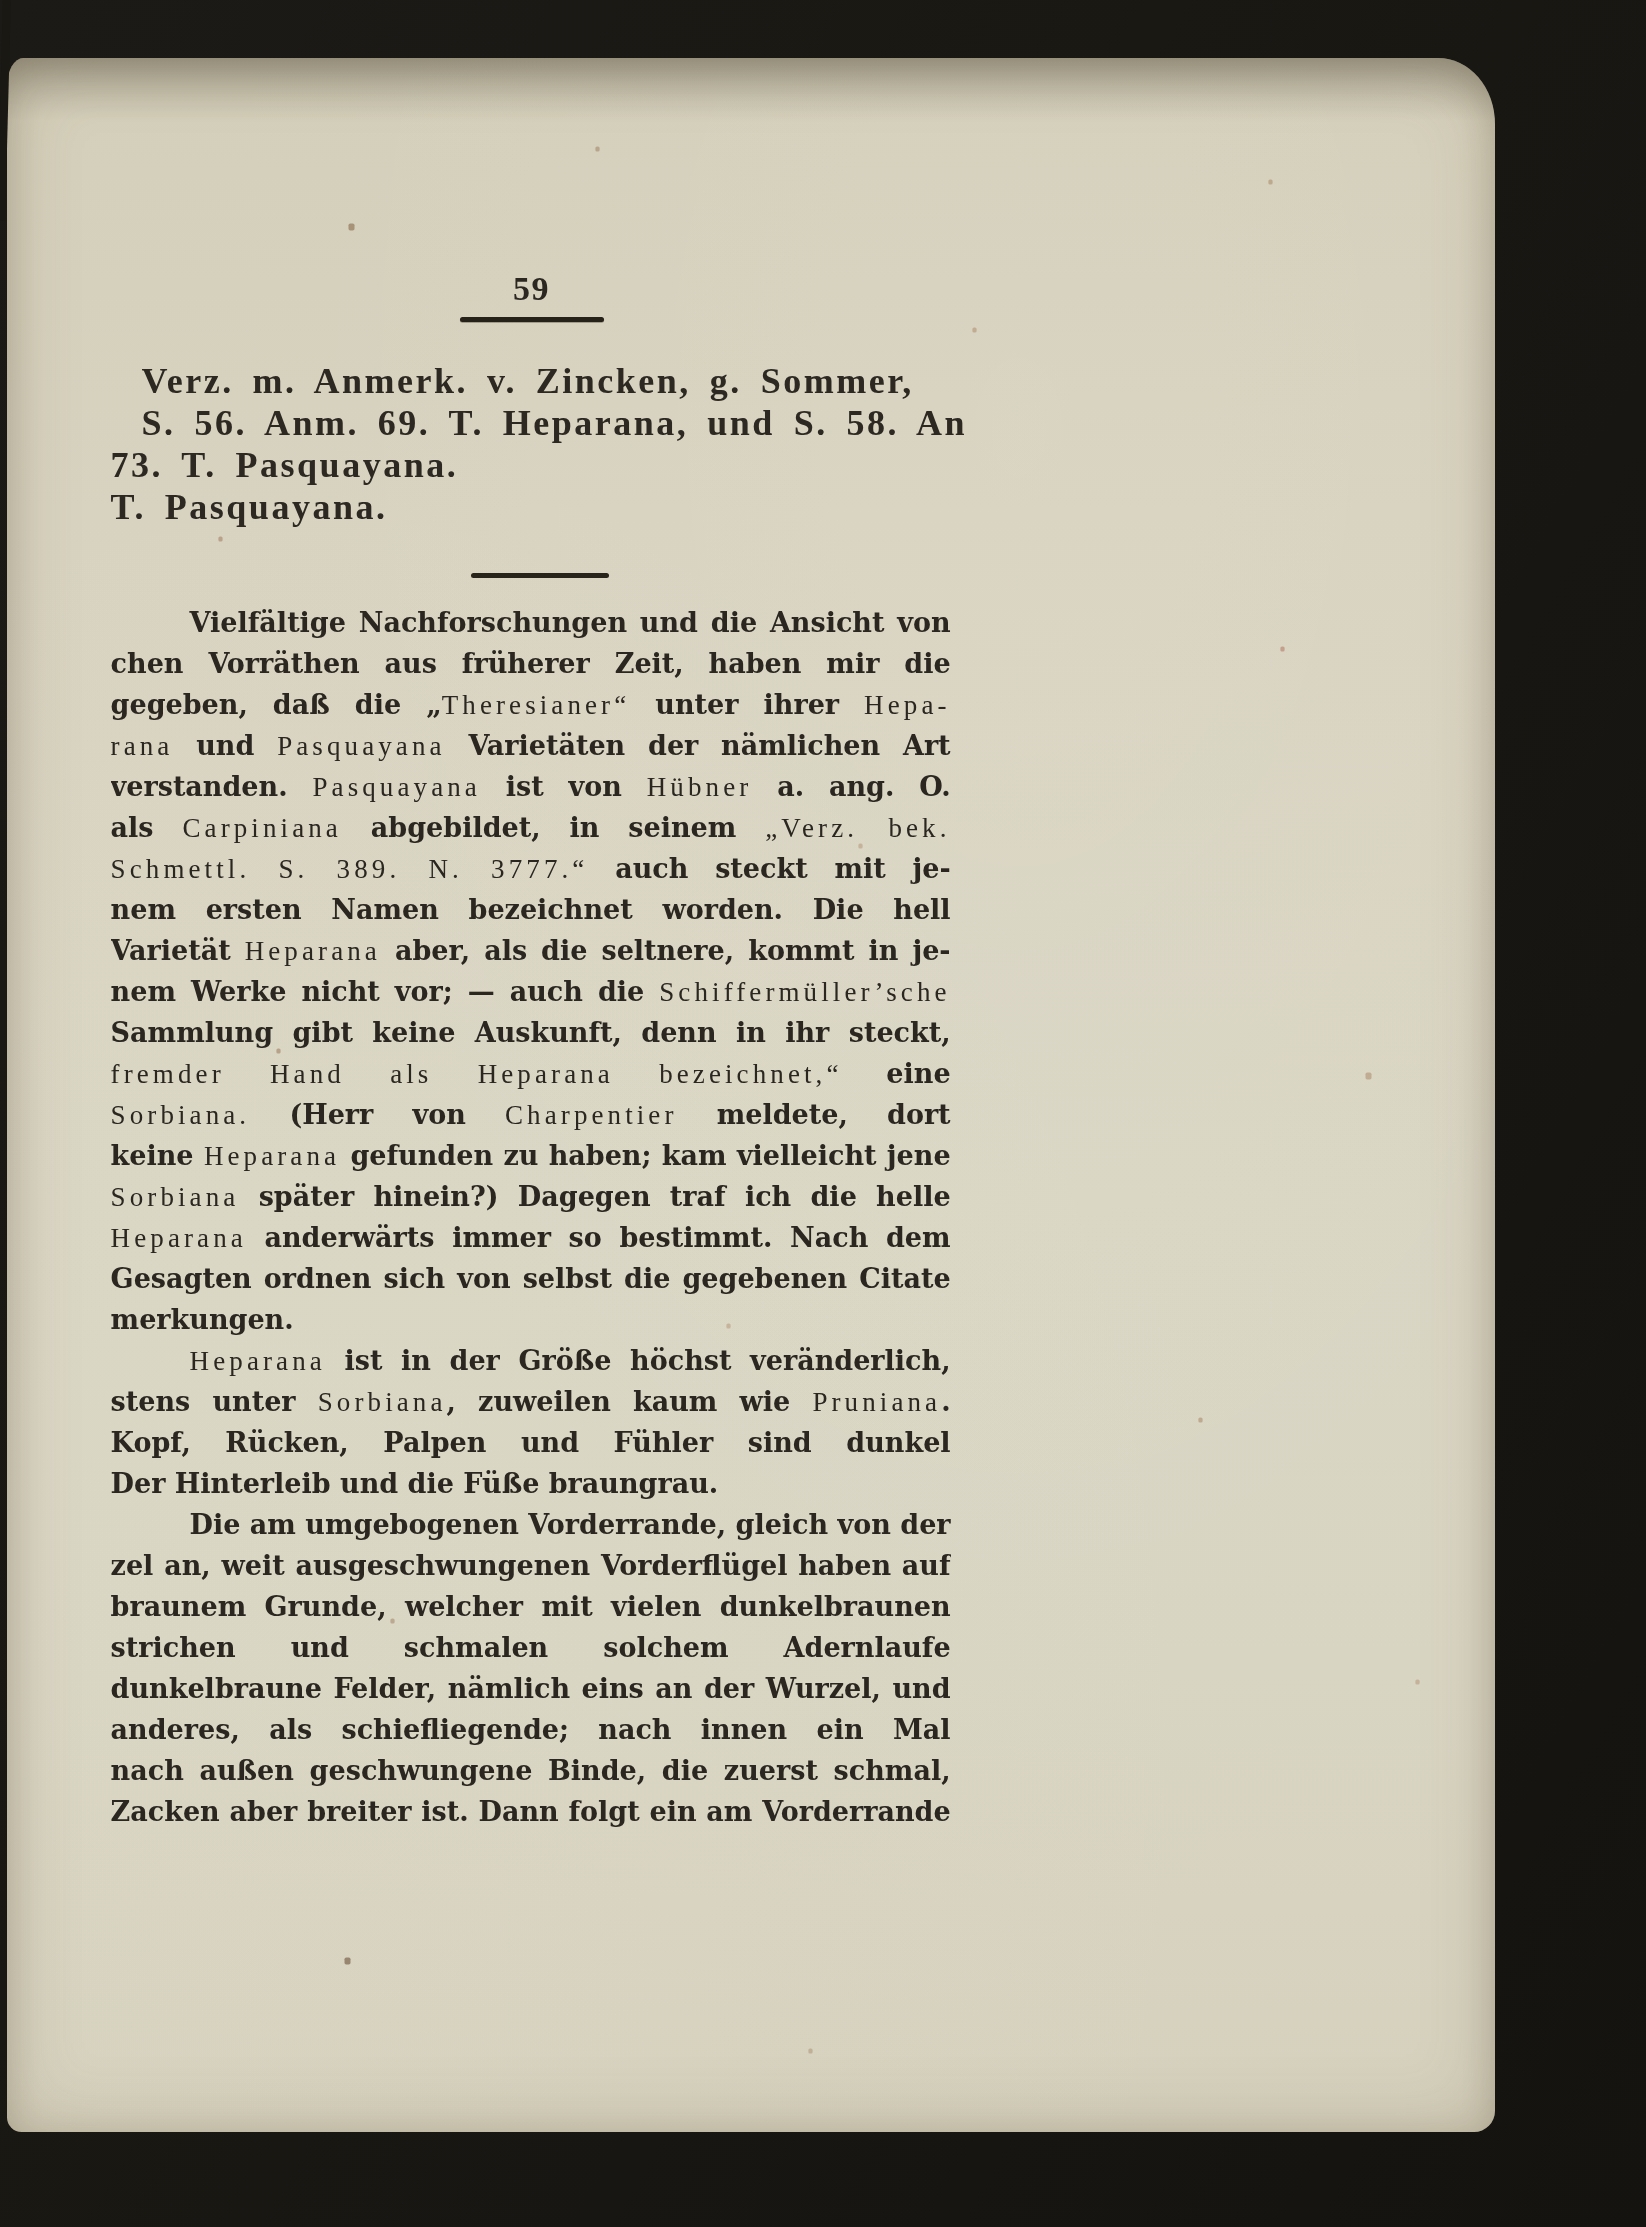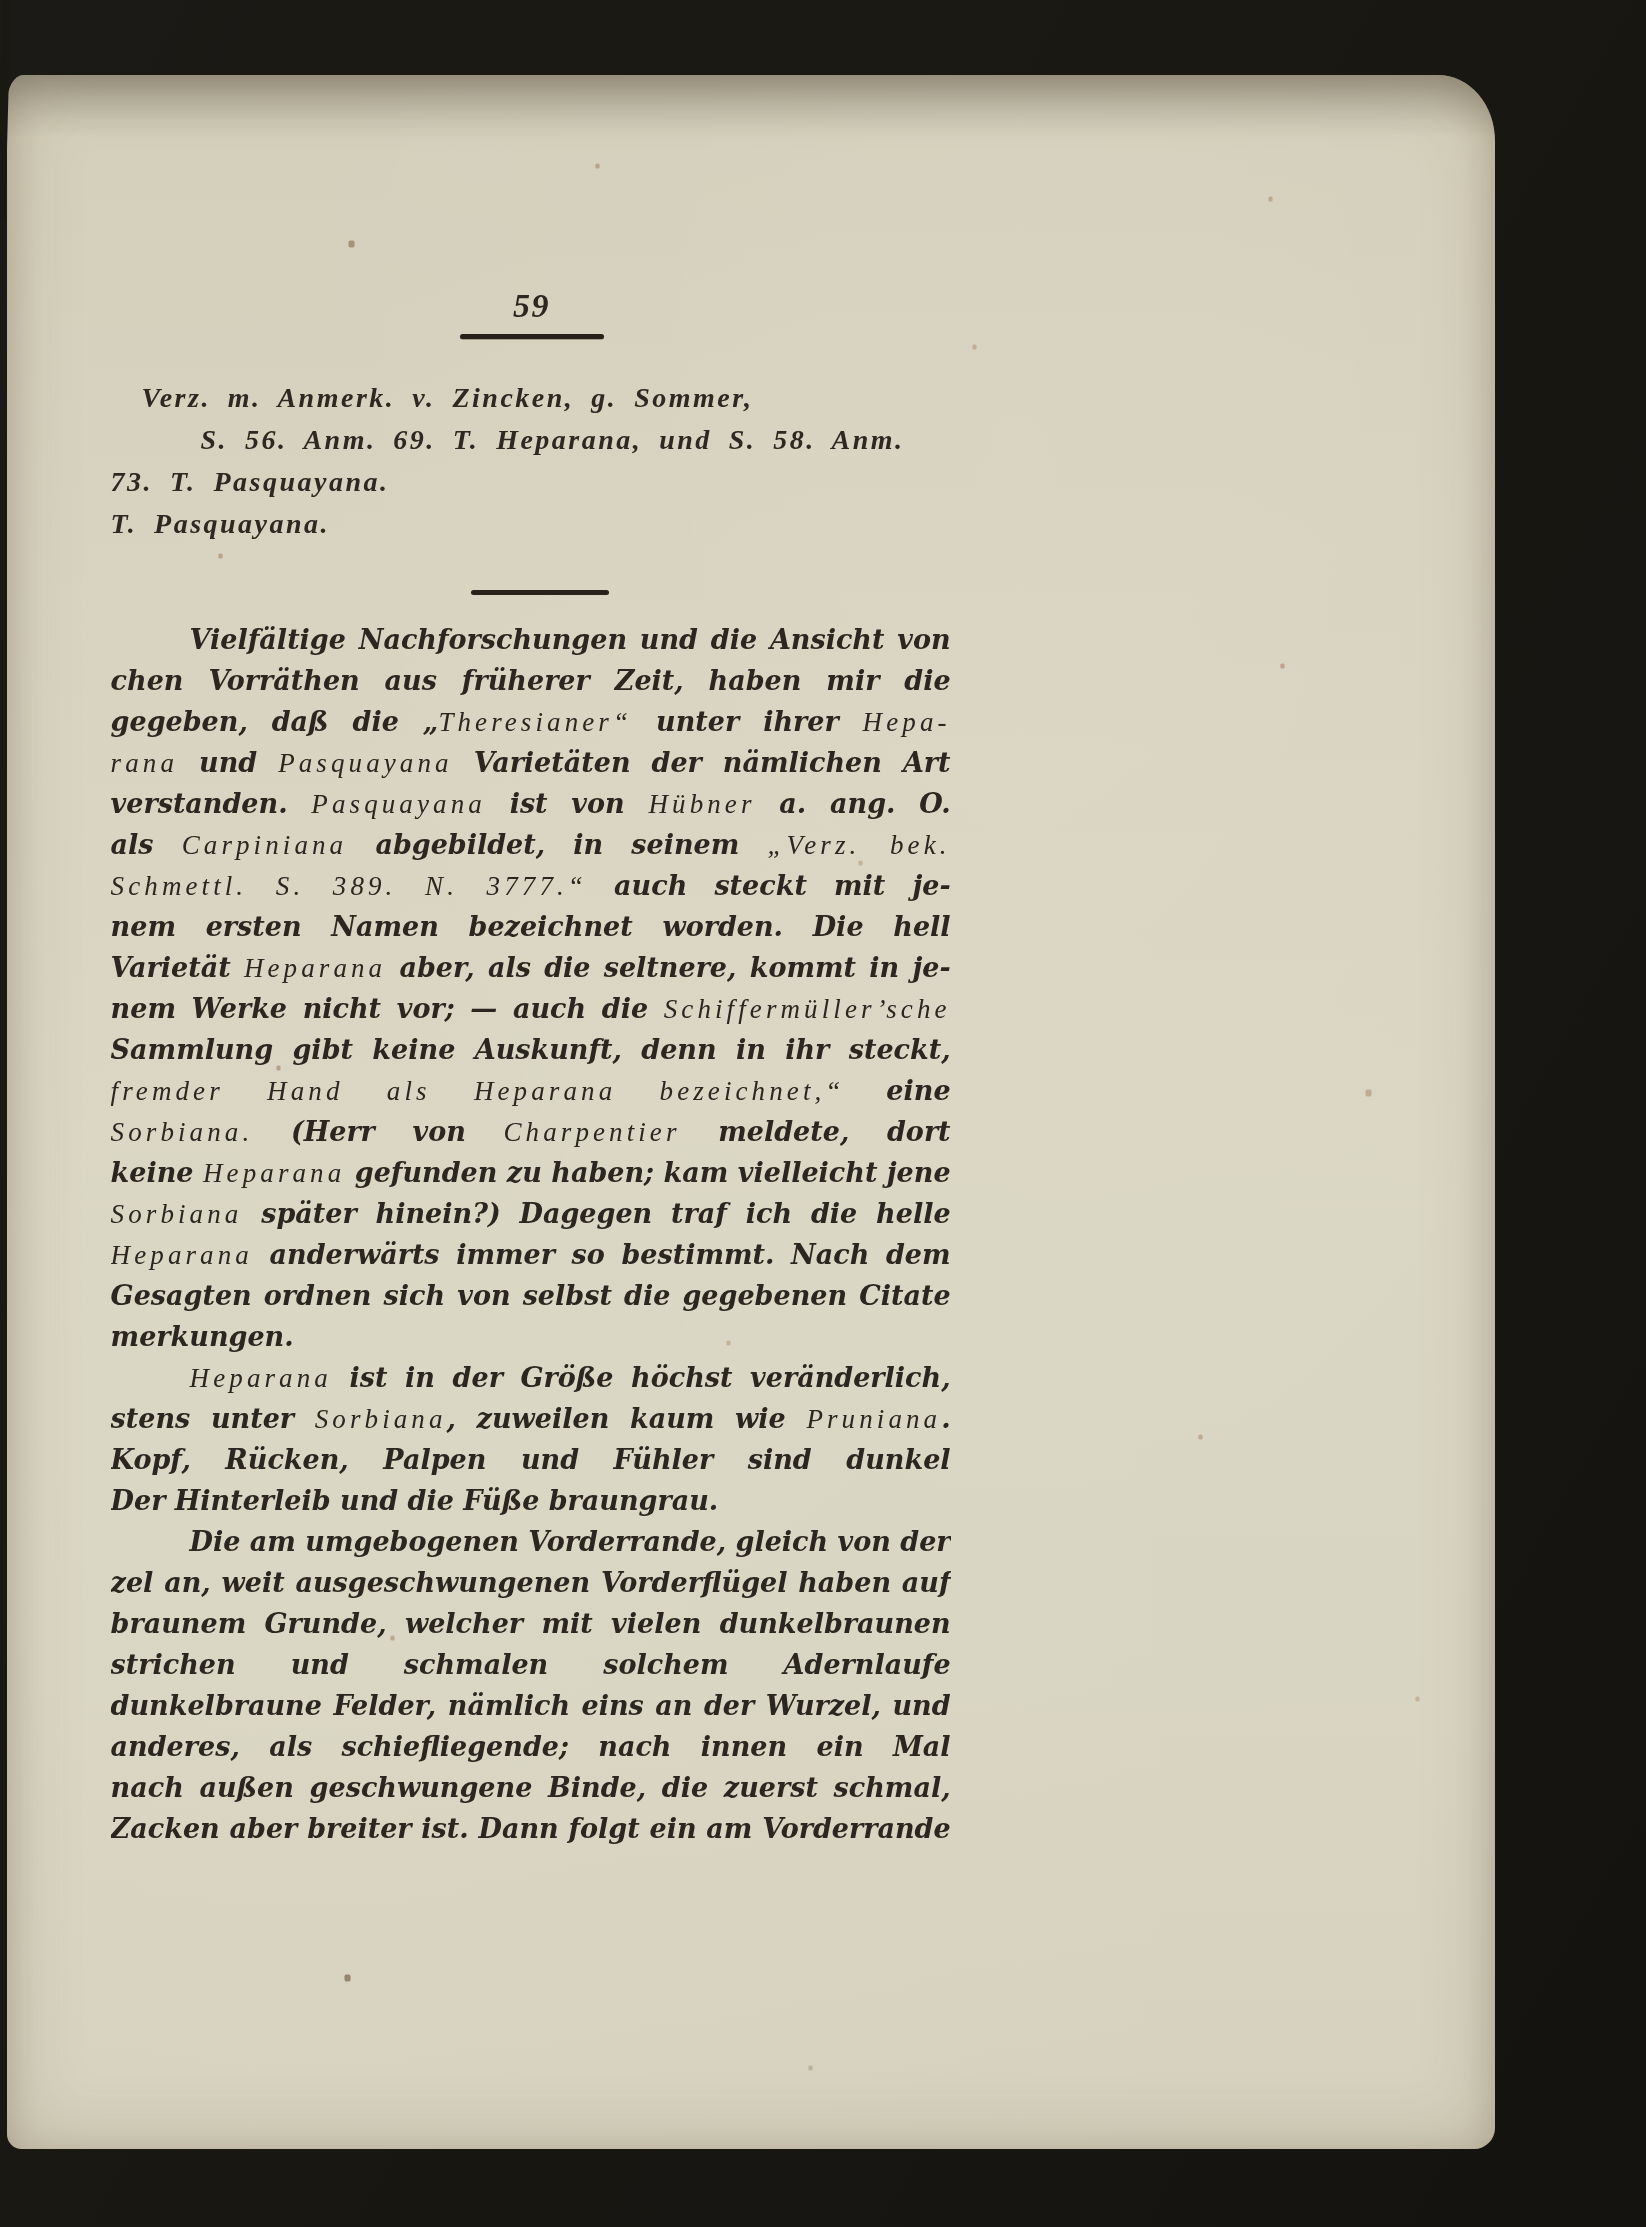--- a/index.html
+++ b/index.html
@@ -2,28 +2,27 @@
 <html style="font-size:13px"><head>
 <meta charset="utf-8">
 <style>
   html,body{margin:0;padding:0;background:#111;}
   .stage{
     position:relative;width:1646px;height:2227px;overflow:hidden;
     background:linear-gradient(120deg,#1b1a16 0%,#191813 40%,#141310 100%);
     font-family:"Liberation Serif", serif;
   }
   .paper{
-    position:absolute;left:6.6px;top:75px;width:1488px;height:2074px;
+    position:absolute;left:6.6px;top:58px;width:1488px;height:2074px;
     background:
       radial-gradient(ellipse at 68% 18%, rgba(255,255,248,0.06), transparent 55%),
       radial-gradient(ellipse at 20% 80%, rgba(235,232,215,0.08), transparent 60%),
       linear-gradient(180deg,#d4cfba 0%,#d8d3c0 22%,#dad6c4 55%,#d9d5c3 78%,#d5d1bd 100%);
     border-radius:16.4px 57px 21px 14.8px / 28px 66px 21px 14.8px;
     box-shadow:inset 0 0 74px rgba(95,75,45,0.22), inset 0 11.5px 33px rgba(50,40,20,0.18);
-    font-style:italic;
   }
   .paper::after{
     content:"";position:absolute;left:0;top:0;right:0;height:74px;
     background:linear-gradient(180deg,rgba(45,40,25,0.22),rgba(45,40,25,0) 85%);
     border-radius:16.4px 57px 0 0 / 28px 66px 0 0;
     pointer-events:none;
   }
   .sliver{
     position:absolute;left:0;top:0;width:8.2px;height:221px;
     background:#191813;transform:skewX(-1.5deg);
@@ -51,21 +50,21 @@
     text-align:center;font-size:34px;color:#2c2721;font-weight:600;
     letter-spacing:1.6px;
   }
   .pagenum-rule{
     position:absolute;left:453px;top:259px;width:144px;height:4.9px;
     background:#262119;border-radius:2.5px;
     box-shadow:0 0.8px 0 rgba(40,30,20,0.4);
   }
   .citations{
     position:absolute;left:104px;top:302px;width:853px;
-    font-size:28px;line-height:42px;color:#2d2822;font-weight:600;
+    font-size:36px;line-height:42px;color:#2d2822;font-weight:600;
     letter-spacing:2.5px;word-spacing:7.4px;
   }
   .hline{height:42px;white-space:nowrap;overflow:hidden;}
   .sep-rule{
     position:absolute;left:464px;top:515px;width:138px;height:4.9px;
     background:#28231b;border-radius:2.5px;
   }
   .bodytext{
     position:absolute;left:104px;top:544px;width:840px;
     font-family:"DejaVu Serif", serif;

